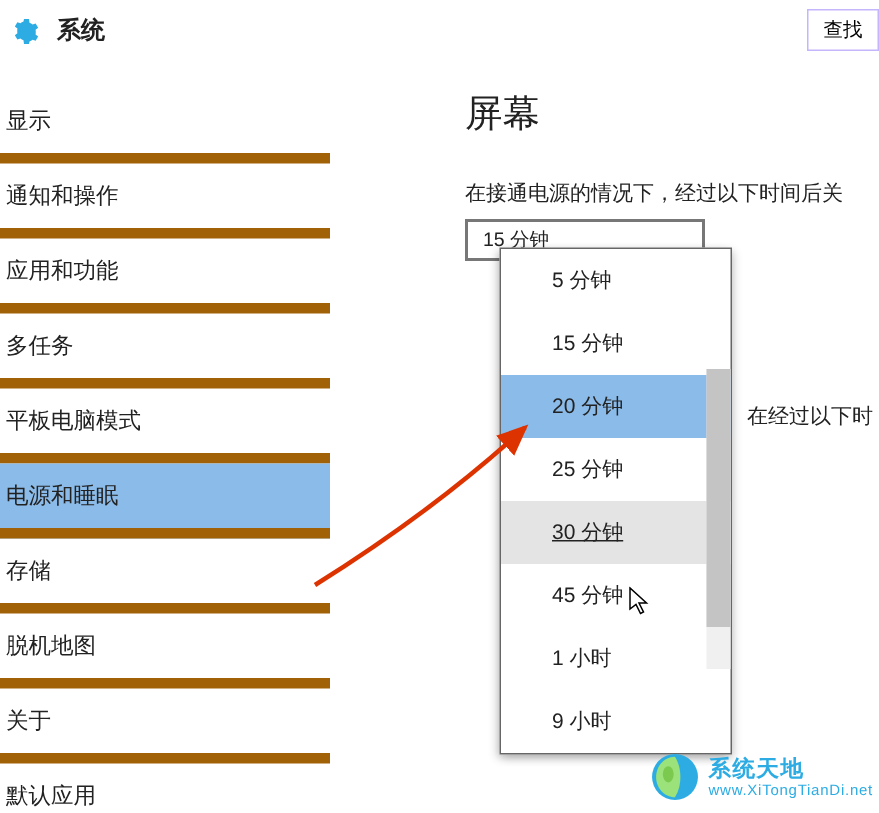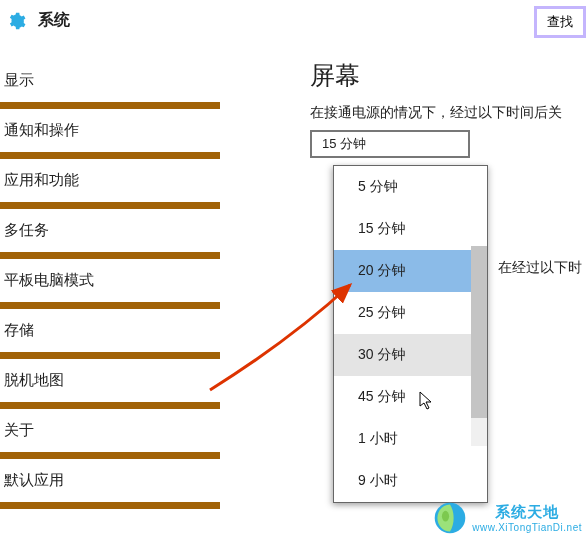--- a/index.html
+++ b/index.html
@@ -25,21 +25,21 @@
   }
   .title {
     font-size: 16px;
     font-weight: 600;
   }
   .find-btn {
     position: absolute;
     right: 0;
     top: 6px;
     padding: 4px 10px;
-    border: 3px solid #c4b5fd;
+    border: 1px solid #c4b5fd;
     background: #fff;
     font-size: 13px;
     cursor: pointer;
   }
   .main {
     display: flex;
   }
   .sidebar {
     width: 220px;
     padding-top: 18px;
@@ -52,21 +52,21 @@
   }
   .sidebar-item.active {
     background: #8bbbe8;
   }
   .content {
     padding: 18px 0 0 90px;
   }
   .heading {
     font-size: 25px;
     font-weight: 300;
-    margin-bottom: 12px;
+    margin-bottom: 28px;
   }
   .desc {
     font-size: 14px;
     margin-bottom: 8px;
   }
   .select-box {
     width: 160px;
     border: 2px solid #777;
     padding: 3px 28px 3px 10px;
     font-size: 13px;
@@ -76,70 +76,70 @@
   .dropdown-panel {
     position: absolute;
     left: 333px;
     top: 165px;
     width: 155px;
     border: 1px solid #666;
     background: #fff;
     box-shadow: -2px 2px 6px rgba(0,0,0,0.25), 2px 2px 6px rgba(0,0,0,0.15);
   }
   .dropdown-item {
-    padding: 12px 24px;
+    padding: 12px 34px;
     font-size: 14px;
     cursor: pointer;
   }
   .dropdown-item.highlight {
     background: #8bbbe8;
   }
   .dropdown-item.hover {
     background: #e4e4e4;
+    text-decoration: underline;
   }
   .scrollbar {
     position: absolute;
     right: 0;
     top: 80px;
     width: 16px;
     height: 200px;
     background: #f0f0f0;
   }
   .scrollbar-thumb {
     position: absolute;
     top: 0;
     width: 16px;
     height: 172px;
     background: #c4c4c4;
   }
   .extra-label {
     position: absolute;
     left: 498px;
-    top: 259px;
+    top: 269px;
     font-size: 14px;
   }
   .cursor-arrow {
     position: absolute;
     left: 419px;
     top: 391px;
     pointer-events: none;
   }
   .red-arrow {
     position: absolute;
     left: 200px;
     top: 270px;
     pointer-events: none;
   }
   .watermark {
     position: absolute;
     right: 4px;
     bottom: 6px;
     display: flex;
     align-items: center;
-    text-align: center;
   }
   .wm-icon {
     width: 36px; height: 36px;
     margin-right: 4px;
   }
   .wm-text-main {
     font-size: 15px;
     font-weight: bold;
     color: #2cace3;
     letter-spacing: 1px;
@@ -163,20 +163,21 @@
   <button class="find-btn">查找</button>
 </div>
 
 <div class="main">
   <div class="sidebar">
     <div class="sidebar-item"><span>显示</span></div>
     <div class="sidebar-item"><span>通知和操作</span></div>
     <div class="sidebar-item"><span>应用和功能</span></div>
     <div class="sidebar-item"><span>多任务</span></div>
     <div class="sidebar-item"><span>平板电脑模式</span></div>
+    <div class="sidebar-item active"><span>电源和睡眠</span></div>
     <div class="sidebar-item"><span>存储</span></div>
     <div class="sidebar-item"><span>脱机地图</span></div>
     <div class="sidebar-item"><span>关于</span></div>
     <div class="sidebar-item"><span>默认应用</span></div>
   </div>
 
   <div class="content">
     <div class="heading">屏幕</div>
     <div class="desc">在接通电源的情况下，经过以下时间后关</div>
     <div class="select-box">

